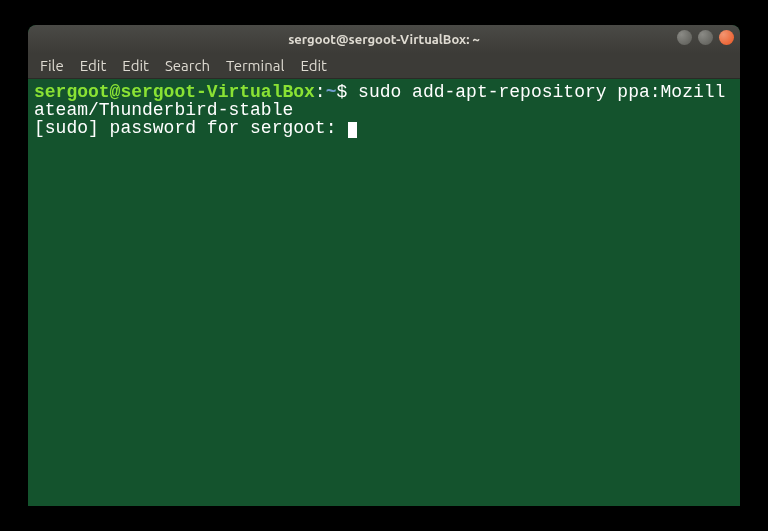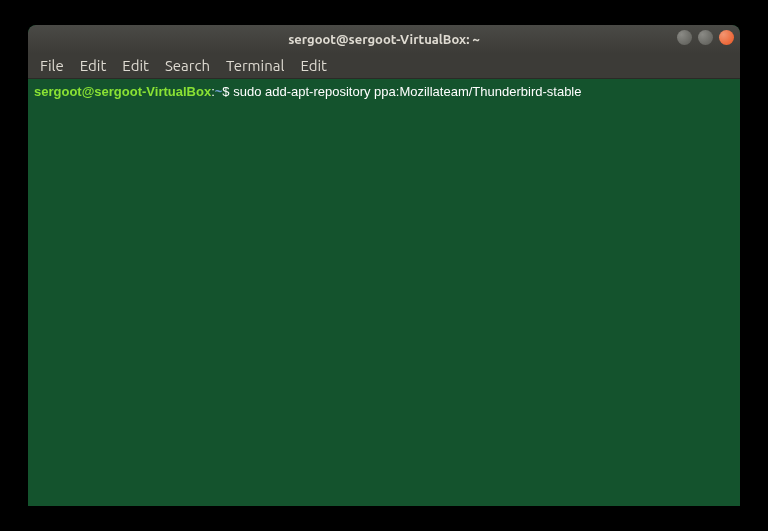--- a/index.html
+++ b/index.html
@@ -74,22 +74,22 @@
       border-bottom: 1px solid #2a2a26;
     }
     .menu-item {
       color: #dfdbd2;
       font-size: 15px;
       padding: 4px 8px;
       cursor: pointer;
     }
     .terminal {
       padding: 4px 6px;
-      font-family: Liberation Sans, sans-serif;
-      font-size: 13px;
+      font-family: Liberation Mono, monospace;
+      font-size: 18px;
       line-height: 18px;
       color: #ffffff;
       height: calc(100% - 54px);
       overflow: hidden;
     }
     .prompt-user {
       color: #8ae234;
       font-weight: bold;
     }
     .prompt-colon {
@@ -136,14 +136,15 @@
   <div class="menubar">
     <div class="menu-item">File</div>
     <div class="menu-item">Edit</div>
     <div class="menu-item">Edit</div>
     <div class="menu-item">Search</div>
     <div class="menu-item">Terminal</div>
     <div class="menu-item">Edit</div>
   </div>
   <div class="terminal">
     <div class="line"><span class="prompt-user">sergoot@sergoot-VirtualBox</span><span class="prompt-colon">:</span><span class="prompt-path">~</span><span class="prompt-dollar">$ </span><span class="cmd-text">sudo add-apt-repository ppa:Mozillateam/Thunderbird-stable</span></div>
+    <div class="line"><span class="output">[sudo] password for sergoot: </span><span class="cursor"></span></div>
   </div>
 </div>
 
 </body></html>

